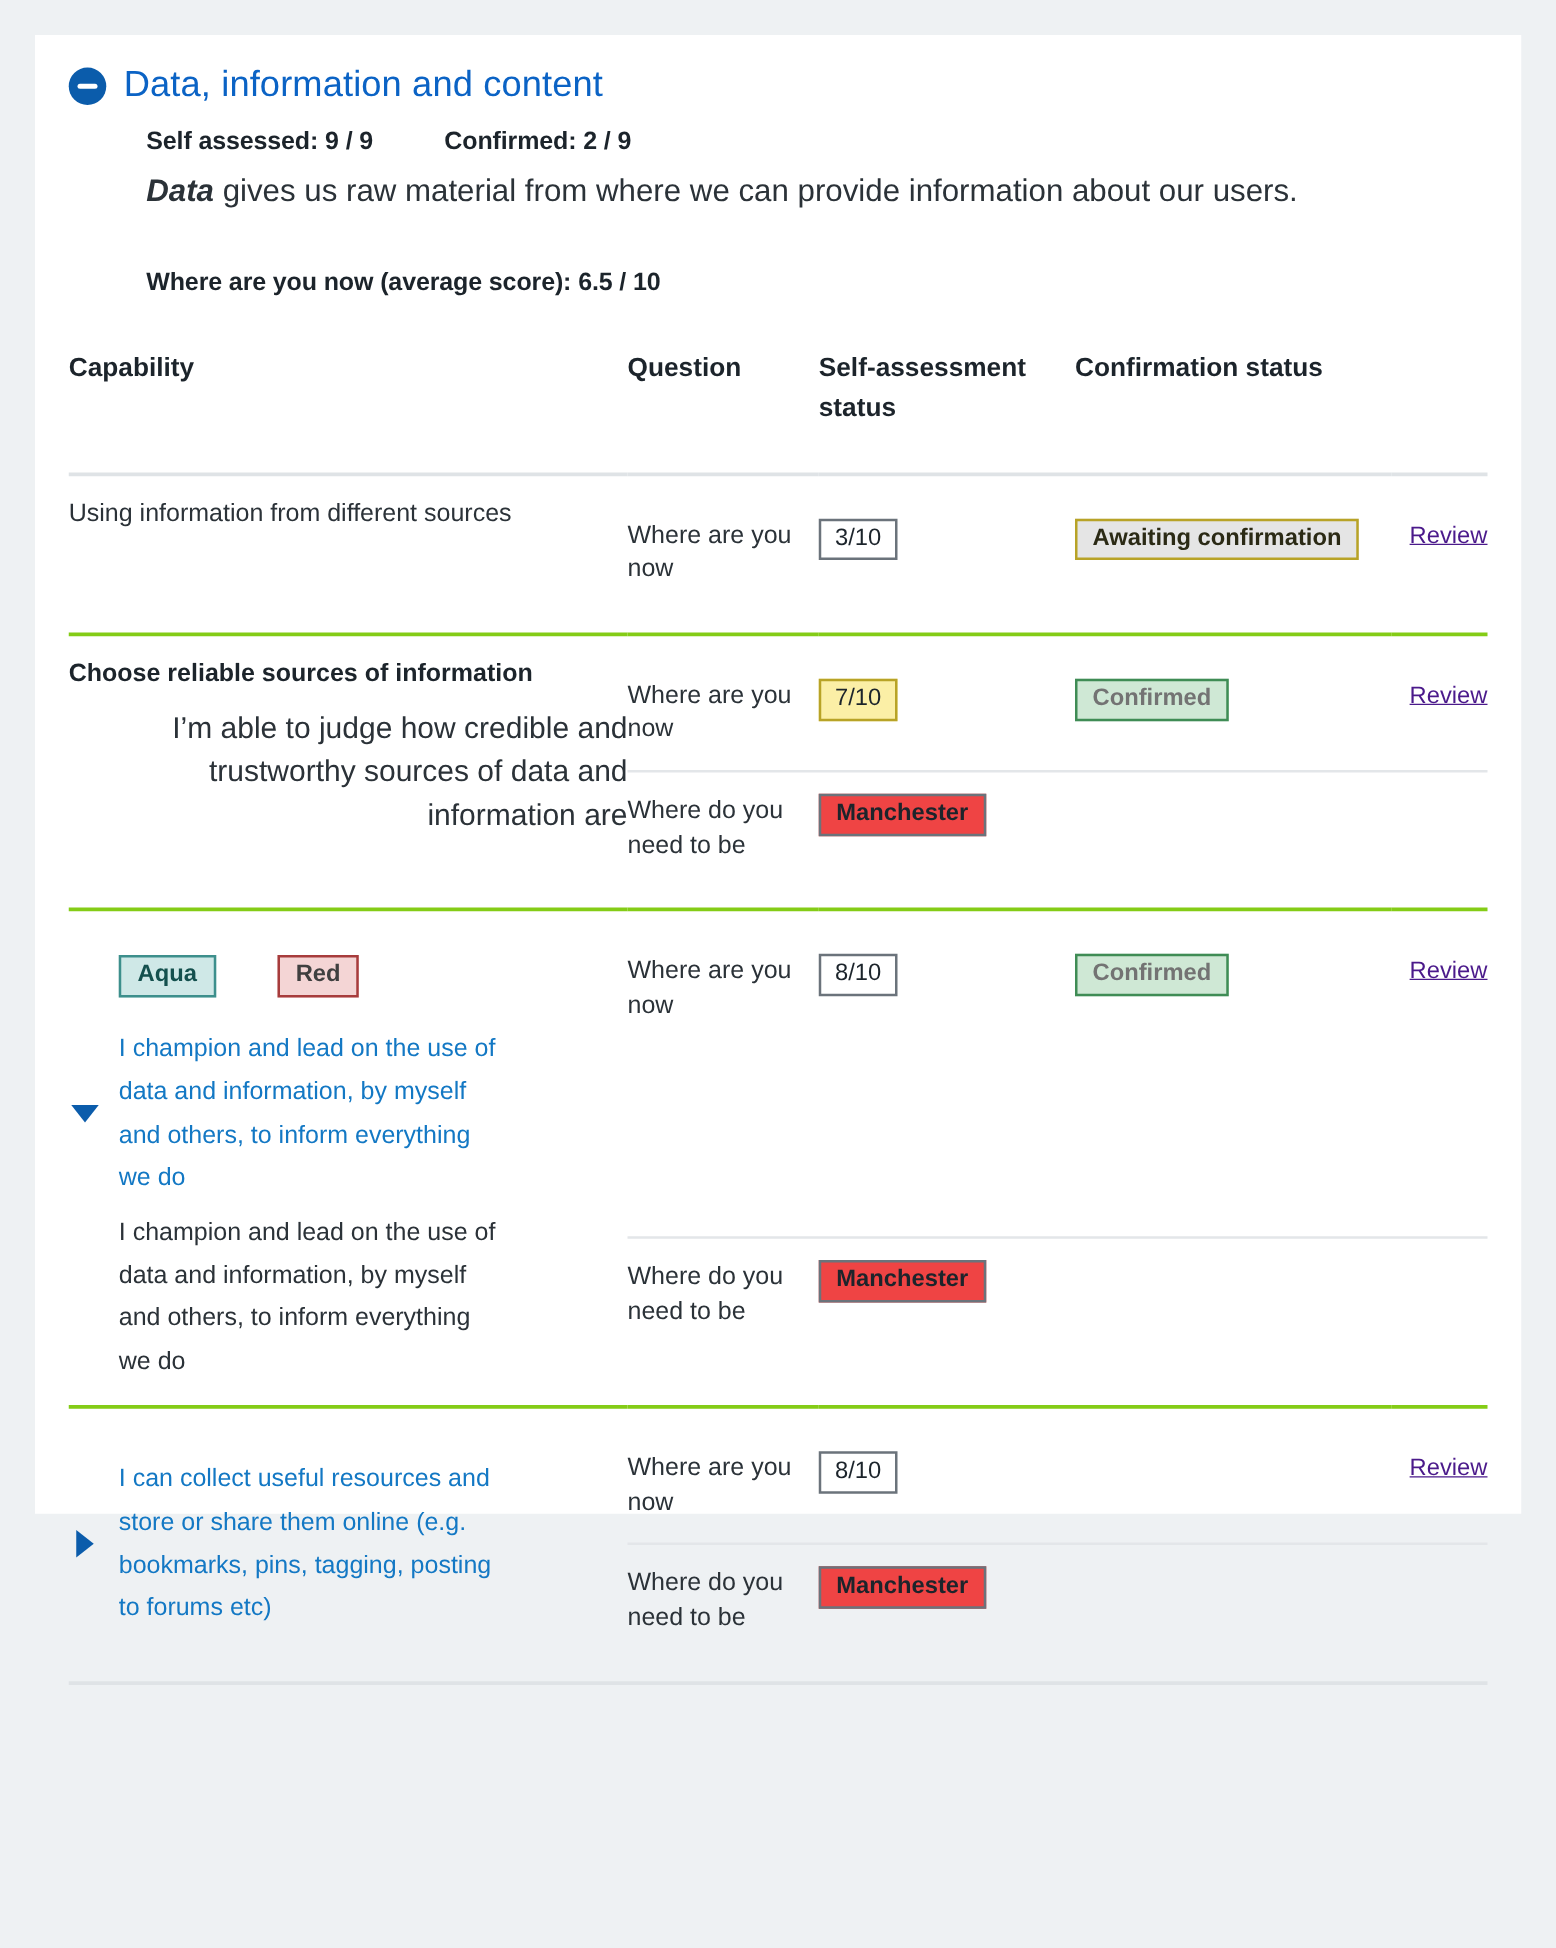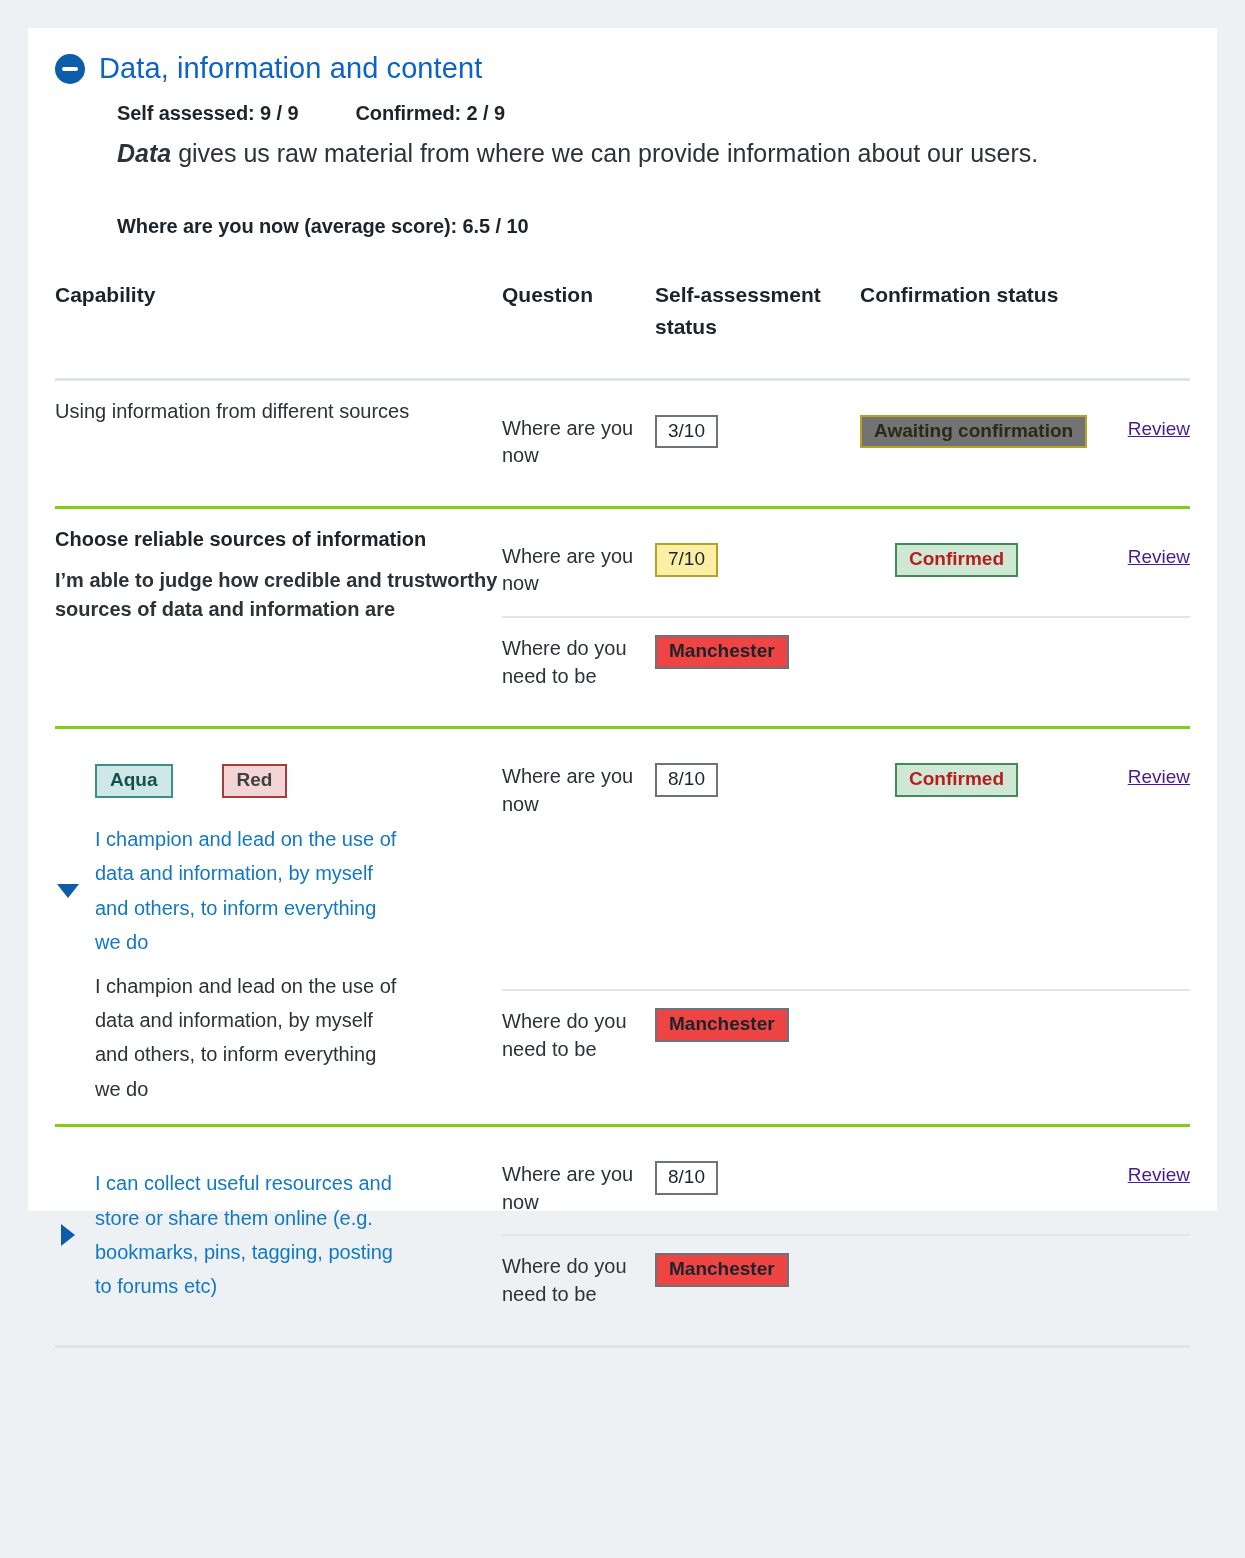--- a/index.html
+++ b/index.html
@@ -126,25 +126,26 @@
     font-weight: 300;
   }
 
   .cap-title {
     font-size: 20px;
     line-height: 1.36;
     font-weight: 300;
   }
   .cap-title.bold { font-weight: bold; color: #1c242b; }
   .cap-desc {
-    font-size: 20px;
+    font-size: 24px;
     line-height: 1.45;
-    font-weight: 700;
+    font-weight: 400;
     color: #2b3238;
     margin-top: 13px;
+    text-align: right;
   }
 
   
   .cap-flex {
     display: flex;
     align-items: center;
   }
   .tri {
     flex: 0 0 auto;
     width: 26px;
@@ -245,22 +246,22 @@
 
   .status {
     display: inline-block;
     padding: 4px 12px 5px 12px;
     font-size: 19px;
     font-weight: bold;
     line-height: 1.1;
     border-width: 2px;
     border-style: solid;
   }
-  .status-await { background: #737373; border-color: #b8a327; color: #2b2a15; }
-  .status-conf  { background: #cfe8d5; border-color: #3f8c55; color: #b91c1c; margin-left: 35px; }
+  .status-await { background: #e5e5e5; border-color: #b8a327; color: #2b2a15; }
+  .status-conf  { background: #cfe8d5; border-color: #3f8c55; color: #737373; }
 
   .review {
     color: #4b1a8b;
     font-size: 19px;
     text-decoration: underline;
     font-weight: 300;
     cursor: pointer;
     white-space: nowrap;
   }
   .bottom-rule {

